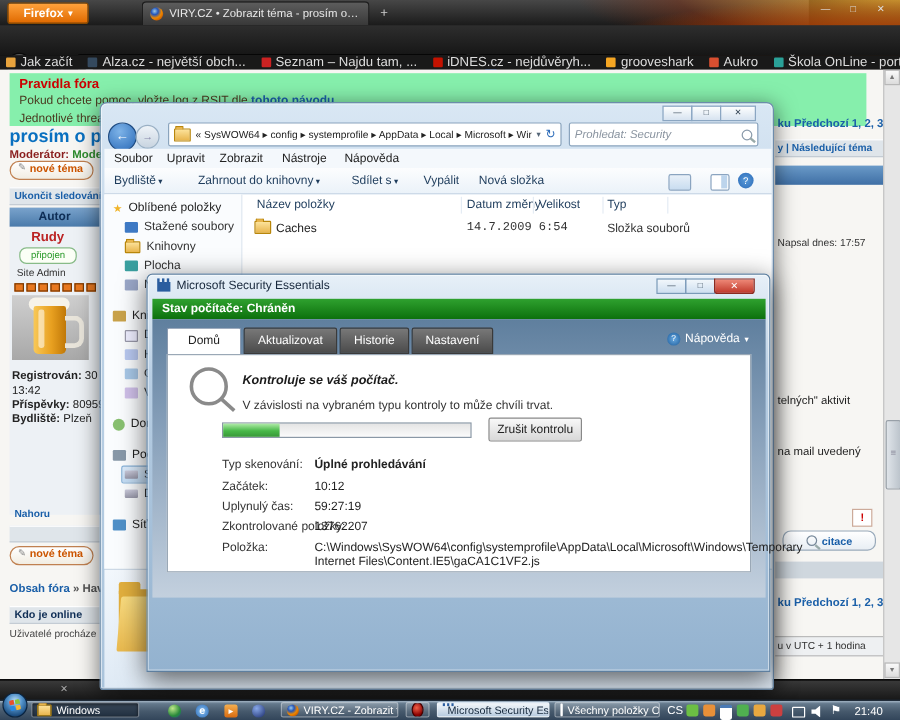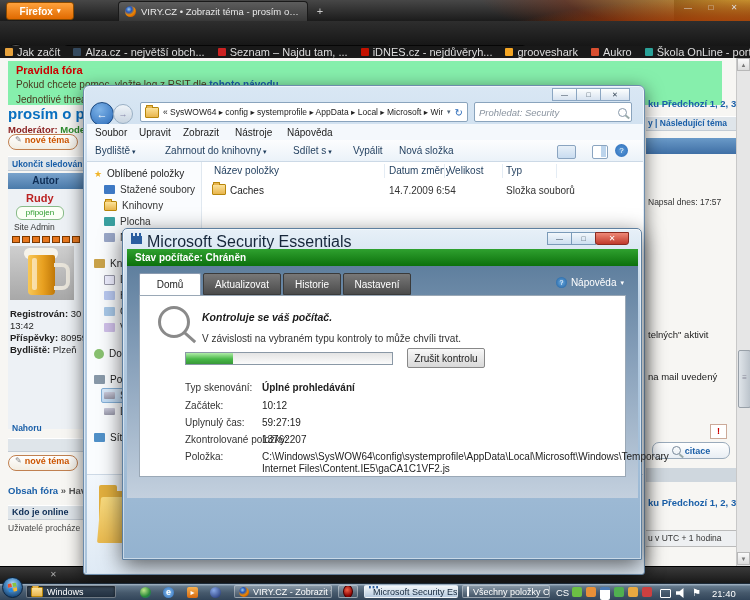--- a/index.html
+++ b/index.html
@@ -152,21 +152,21 @@
     background:linear-gradient(#f9dc80,#e9b94e);transform:skewX(-5deg);}
 
   
   .mse{left:122px;top:228px;width:520px;height:332px;
     background:linear-gradient(180deg,#e7f0f8,#b9cfe4 25%,#93b2cf);
     border:1px solid #5e7f9f;border-radius:5px 5px 0 0;
     box-shadow:0 6px 22px rgba(0,0,0,.6),inset 0 0 0 1px rgba(255,255,255,.5);box-sizing:border-box;}
   .castle{width:11px;height:8px;background:#2a5d9f;position:relative;}
   .castle::before{content:"";position:absolute;top:-3px;left:0;width:2px;height:3px;background:#2a5d9f;
     box-shadow:4px 0 #2a5d9f,8px 0 #2a5d9f;}
-  .mse-title{left:24px;top:5px;font-size:16px;color:#16263a;}
+  .mse-title{left:24px;top:5px;font-size:10px;color:#16263a;}
   .mbtn{top:3px;width:25px;height:13px;background:linear-gradient(#f2f7fb,#cedff0);border:1px solid #7a9ab8;
     color:#345;font-size:7px;text-align:center;line-height:12px;box-sizing:border-box;}
   .mclose{top:3px;width:34px;height:13px;background:linear-gradient(#ee8877,#c0392b);border:1px solid #8a2a20;
     color:#fff;font-size:8px;text-align:center;line-height:12px;box-sizing:border-box;border-radius:0 0 3px 3px;}
   .greenbar{left:4px;top:20px;width:511px;height:17px;background:linear-gradient(#2fa12f,#0c700c);
     color:#fff;font-weight:bold;font-size:10px;line-height:17px;padding-left:8px;box-sizing:border-box;}
   .msebody{left:4px;top:37px;width:511px;height:232px;
     background:linear-gradient(180deg,#5f7f9e 0%,#87a0ba 40%,#c3d0de 100%);}
   .mtab{position:absolute;top:7px;height:22px;font-size:10px;text-align:center;line-height:22px;box-sizing:border-box;}
   .mtab.active{background:#fff;color:#222;border:1px solid #8a9ab0;border-bottom:none;border-radius:2px 2px 0 0;z-index:2;}
@@ -496,21 +496,21 @@
     <span class="colhead" style="left:365px;">Velikost</span>
     <span class="colhead" style="left:422px;">Typ</span>
     <i class="colsep" style="left:300px;"></i>
       <i class="colsep" style="left:360px;"></i>
     <i class="colsep" style="left:418px;"></i>
       <i class="colsep" style="left:472px;"></i>
 
     <div>
       <i class="mini-folder a" style="left:128px;top:98px;"></i>
       <span class="cell" style="left:146px;color:#222;">Caches</span>
-      <span class="cell" style="left:305px;">14.7.2009 6:54</span>
+      <span class="cell" style="left:305px;font-family:Liberation Mono, monospace;">14.7.2009 6:54</span>
       <span class="cell" style="left:365px;"></span>
       <span class="cell" style="left:422px;">Složka souborů</span>
     </div>
 
     <div class="a xdetails">
       <div class="bigfolder">
         <div class="tab2"></div>
           <div class="bk"></div>
           <div class="fr"></div>
       </div>

